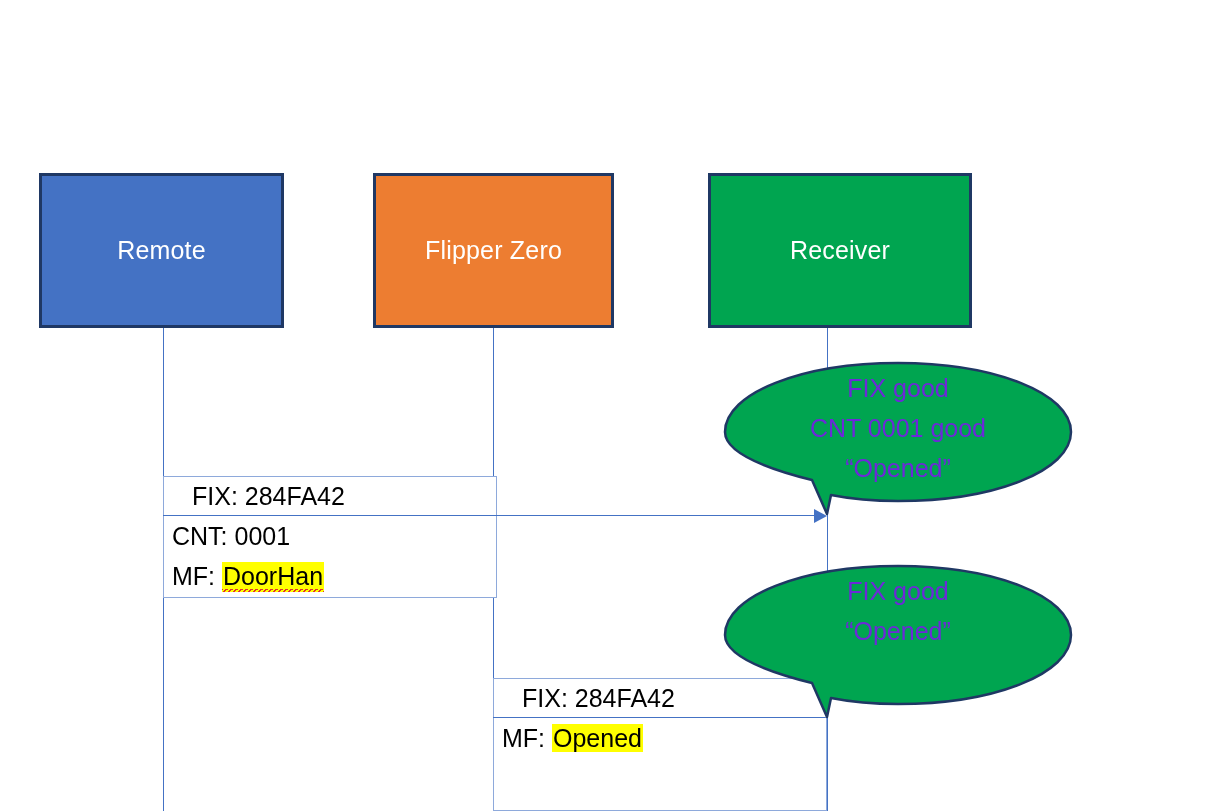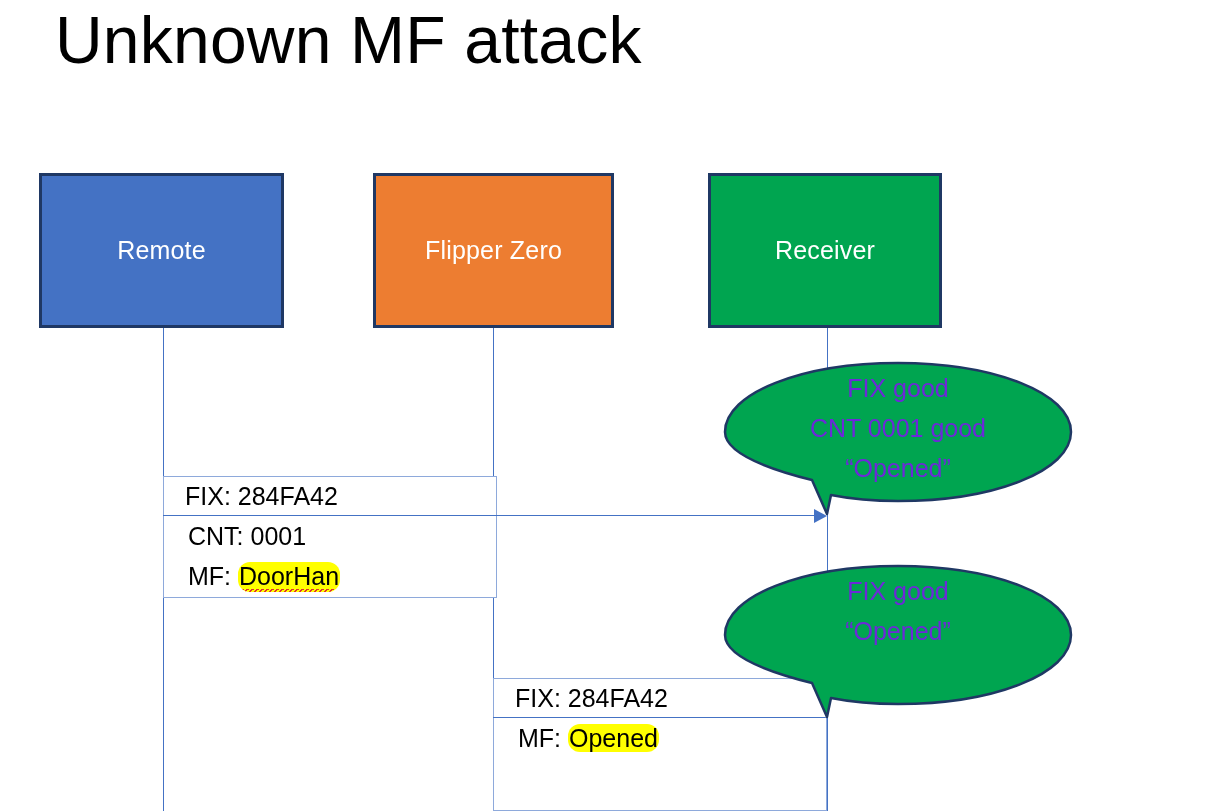--- a/index.html
+++ b/index.html
@@ -75,39 +75,38 @@
   }
   .msg-top {
     position: absolute;
     background: #ffffff;
     border: 1px solid #8EA9DB;
     border-bottom: none;
     box-sizing: border-box;
     font-size: 25px;
     color: #000000;
     line-height: 39px;
-    padding-left: 21px;
+    padding-left: 28px;
     white-space: nowrap;
   }
   .msg-bottom {
     position: absolute;
     background: #ffffff;
     border: 1px solid #8EA9DB;
     border-top: none;
     box-sizing: border-box;
     font-size: 25px;
     color: #000000;
-    padding-left: 24px;
+    padding-left: 8px;
     white-space: nowrap;
   }
   .msg-bottom .row { line-height: 40px; }
   .hl {
     background: #FFFF00;
     padding: 0 1px;
-    border-radius: 12px;
   }
   .squiggle {
     background-image: repeating-linear-gradient(
        135deg, #E03030 0px, #E03030 1.2px, rgba(0,0,0,0) 1.2px, rgba(0,0,0,0) 2.6px);
     background-repeat: repeat-x;
     background-size: 5px 3px;
     background-position: 0 100%;
     padding-bottom: 2px;
   }
 
@@ -124,35 +123,34 @@
     font-size: 25px;
     line-height: 40px;
     pointer-events: none;
   }
 </style>
 </head>
 <body>
 
 <div id="slide">
 
-  <div class="slide-title">Unknown MF attack</div>
 
   <div class="lifeline" style="left:163px; top:328px; height:483px;"></div>
   <div class="lifeline" style="left:493px; top:328px; height:483px;"></div>
   <div class="lifeline" style="left:827px; top:328px; height:483px;"></div>
 
   <div class="actor-box actor-remote" style="left:39px; top:173px; width:245px; height:155px;">
     <span class="actor-label">Remote</span>
   </div>
 
   <div class="actor-box actor-flipper" style="left:373px; top:173px; width:241px; height:155px;">
     <span class="actor-label">Flipper Zero</span>
   </div>
 
-  <div class="actor-box actor-receiver" style="left:708px; top:173px; width:234px; height:155px;text-align:center;">
+  <div class="actor-box actor-receiver" style="left:708px; top:173px; width:264px; height:155px;text-align:center;">
     <span class="actor-label">Receiver</span>
   </div>
 
   <div class="arrow-line" style="left:163px; top:515px; width:652px;"></div>
   <div class="arrow-head" style="left:814px; top:509px;"></div>
 
   <div class="msg-top" style="left:163px; top:476px; width:334px; height:39px;">
     <span>FIX: 284FA42</span>
   </div>
 

